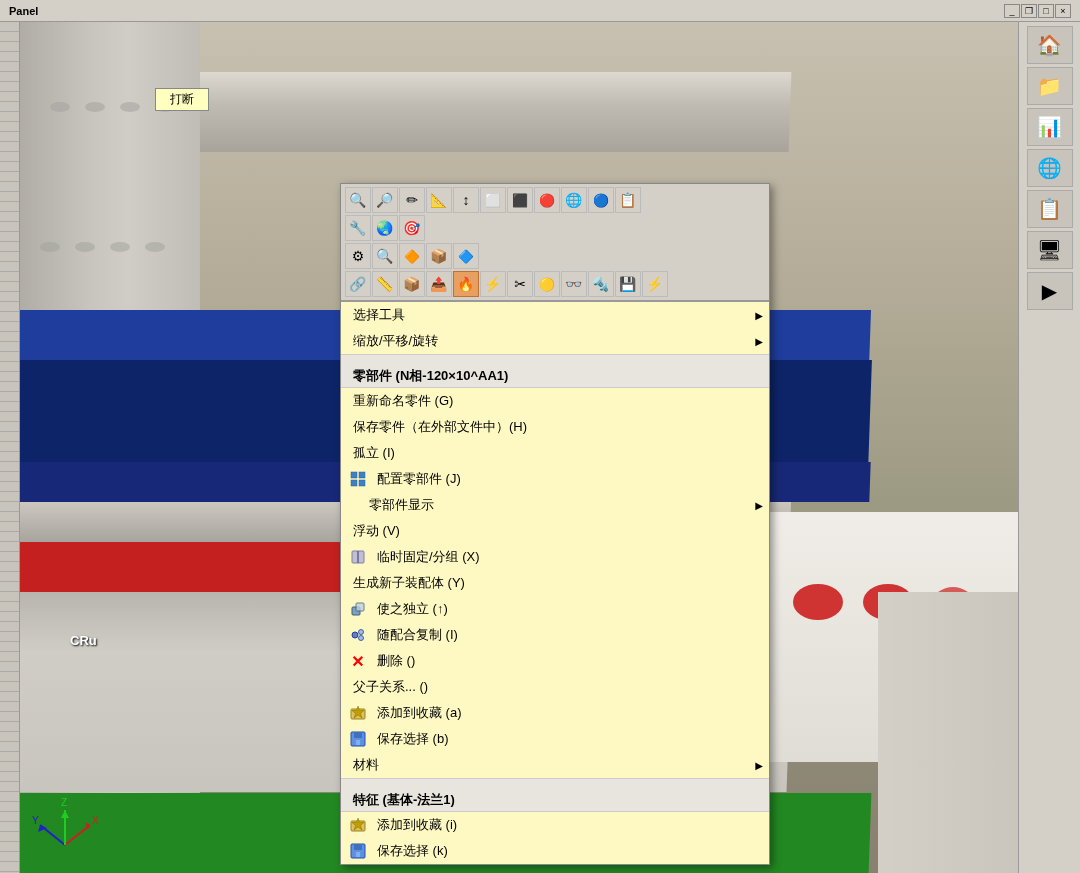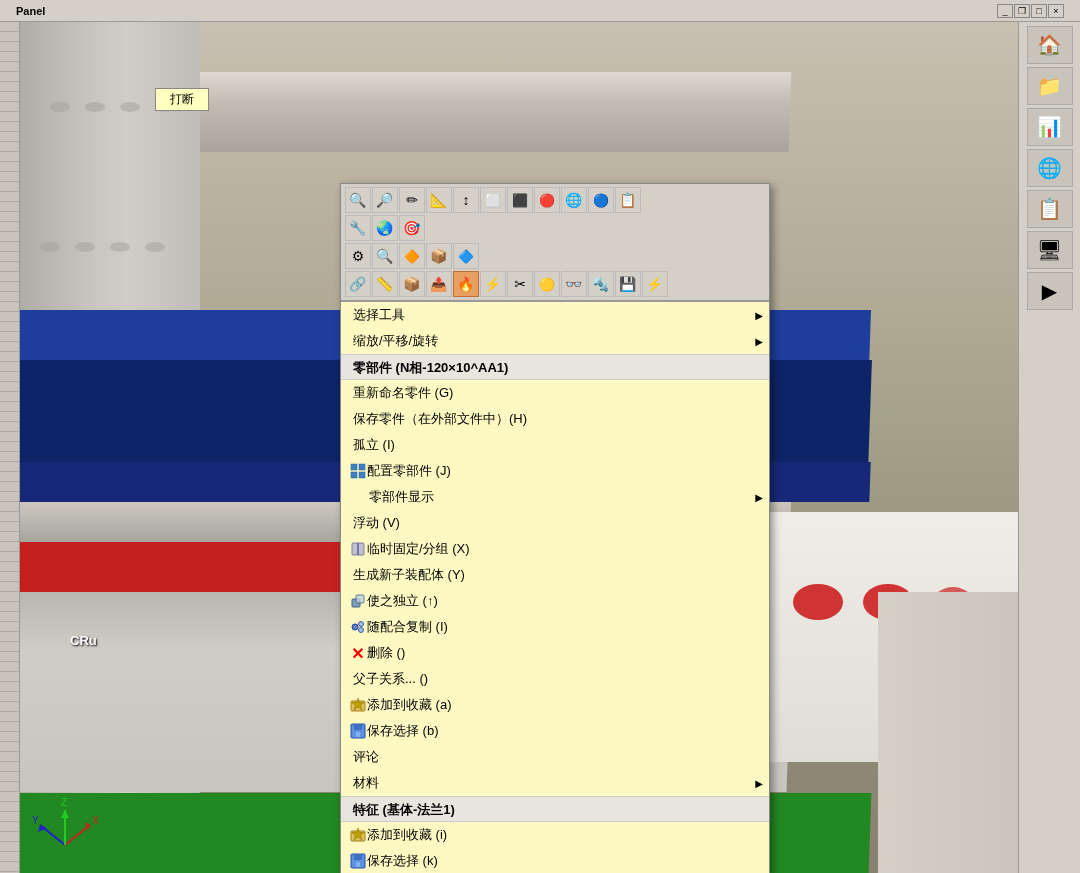--- a/index.html
+++ b/index.html
@@ -59,43 +59,43 @@
       position: relative;
       white-space: nowrap;
     }
     .menu-item.has-submenu::after {
       content: '▶';
       position: absolute;
       right: 6px;
       font-size: 10px;
     }
     .menu-section-header {
-      padding: 4px 12px 2px 12px;
+      padding: 12px 12px 2px 12px;
       font-weight: bold;
       color: #000;
       background: #e8e4de;
       border-top: 1px solid #ccc;
       border-bottom: 1px solid #ccc;
     }
     .menu-item-with-icon {
       display: flex;
       align-items: center;
-      gap: 0;
+      gap: 10px;
       padding: 4px 16px 4px 8px;
       cursor: pointer;
       position: relative;
       white-space: nowrap;
     }
   </style>
 </head>
 <body>
 
 <div style="position:absolute;top:0;left:0;width:1080px;height:873px;">
 
-  <div class="title-bar" style="position:absolute;top:0;left:0;right:0;height:22px;background:#d4d0c8;border-bottom:1px solid #999;display:flex;align-items:center;justify-content:space-between;padding:0 16px;">
+  <div class="title-bar" style="position:absolute;top:0;left:0;right:0;height:22px;background:#d4d0c8;border-bottom:1px solid #999;display:flex;align-items:center;justify-content:space-between;padding:0 9px;">
     <span style="font-size:11px;color:#000;font-weight:bold;">Panel</span>
     <div style="display:flex;gap:1px;">
       <button style="width:16px;height:14px;background:#d4d0c8;border:1px solid #888;font-size:9px;cursor:pointer;">_</button>
       <button style="width:16px;height:14px;background:#d4d0c8;border:1px solid #888;font-size:9px;cursor:pointer;">❐</button>
       <button style="width:16px;height:14px;background:#d4d0c8;border:1px solid #888;font-size:9px;cursor:pointer;">□</button>
       <button style="width:16px;height:14px;background:#d4d0c8;border:1px solid #888;font-size:9px;cursor:pointer;">×</button>
     </div>
   </div>
 
   <div style="position:absolute;top:22px;left:20px;right:62px;bottom:0;overflow:hidden;background:#b0a890;">
@@ -334,23 +334,20 @@
         <span style="width:18px;height:18px;display:inline-flex;align-items:center;justify-content:center;">
           <svg width="16" height="16" viewBox="0 0 16 16" xmlns="http://www.w3.org/2000/svg">
               <rect x="1" y="1" width="14" height="14" rx="1" fill="#6090e0" stroke="#2050b0" stroke-width="1"></rect>
               <rect x="4" y="1" width="8" height="6" fill="#4070c0"></rect>
               <rect x="6" y="9" width="4" height="5" fill="#80b0f0"></rect>
             </svg>
         </span>
         <span>保存选择 (b)</span>
       </div>
 
-      <div class="menu-item">
-        <span>评论</span>
-      </div>
 
       <div class="menu-item has-submenu">
         <span>材料</span>
       </div>
 
       <div class="menu-section-header">
         <span>特征 (基体-法兰1)</span>
       </div>
 
       <div class="menu-item-with-icon">

